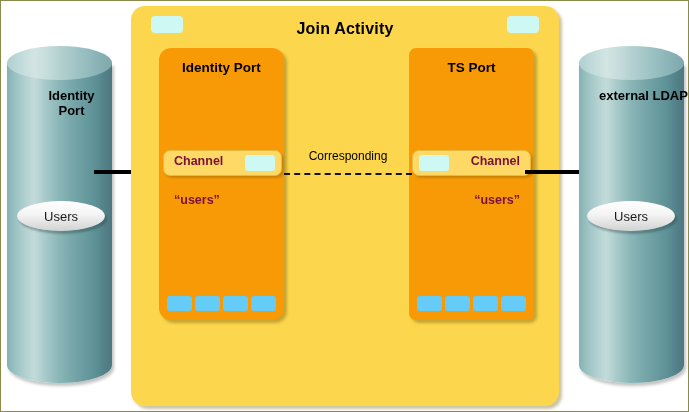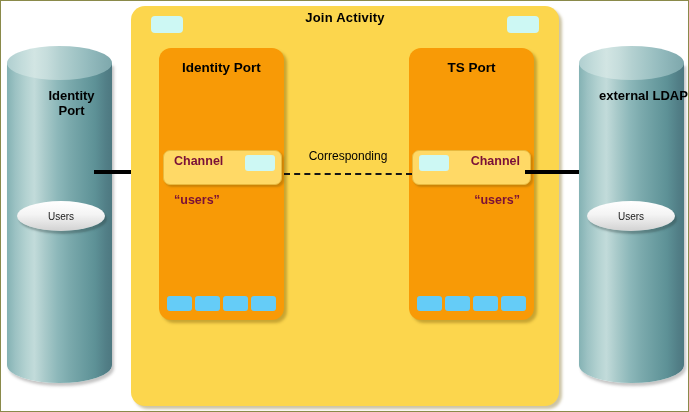--- a/index.html
+++ b/index.html
@@ -28,24 +28,24 @@
     width: 428px;
     height: 400px;
     background: #fcd64d;
     border-radius: 14px;
     box-shadow: 3px 3px 3px rgba(120,100,20,0.38);
     box-sizing: border-box;
   }
   .activity-title {
     position: absolute;
     left: 0;
-    top: 4px;
+    top: 14px;
     width: 428px;
     text-align: center;
-    font-size: 13px;
+    font-size: 16px;
     font-weight: bold;
     color: #000000;
     letter-spacing: 0.2px;
   }
   .frame-badge {
     position: absolute;
     width: 32px;
     height: 17px;
     background: #cdf8f4;
     border-radius: 4px;
@@ -58,21 +58,21 @@
     position: absolute;
     top: 42px;
     width: 125px;
     height: 272px;
     background: #f89a06;
     border-radius: 12px;
     box-shadow: 3px 3px 3px rgba(120,90,10,0.40);
     box-sizing: border-box;
   }
   .port.identity { left: 28px; }
-  .port.ts       { left: 278px; }
+  .port.ts       { left: 278px; border-radius: 7px; }
 
   .port-title {
     position: absolute;
     top: 12px;
     width: 125px;
     left: 0;
     text-align: center;
     font-size: 13.5px;
     font-weight: bold;
     color: #000000;
@@ -91,21 +91,21 @@
     height: 15px;
     background: #65ccf7;
     border-radius: 3px;
   }
 
   
   .channel {
     position: absolute;
     top: 149px;
     width: 119px;
-    height: 35px;
+    height: 26px;
     background: #ffd966;
     border: 1px solid #e8b93f;
     border-radius: 7px;
     box-shadow: 2px 2px 2px rgba(120,90,10,0.35);
     box-sizing: border-box;
   }
   .channel.left  { left: 162px; }
   .channel.right { left: 411px; }
 
   .channel-badge {
@@ -216,21 +216,21 @@
     position: absolute;
     top: 155px;
     width: 88px;
     height: 30px;
     border-radius: 50%;
     background: linear-gradient(to bottom, #ffffff 0%, #f4f4f4 45%, #d2d2d2 100%);
     box-shadow: 2px 3px 2px rgba(40,60,60,0.35);
     display: flex;
     align-items: center;
     justify-content: center;
-    font-size: 10px;
+    font-size: 13px;
     color: #1a1a1a;
   }
   .cylinder.left  .users-ellipse { left: 10px; }
   .cylinder.right .users-ellipse { left: 8px; }
 </style>
 </head>
 <body>
 
 <div id="canvas">
 

